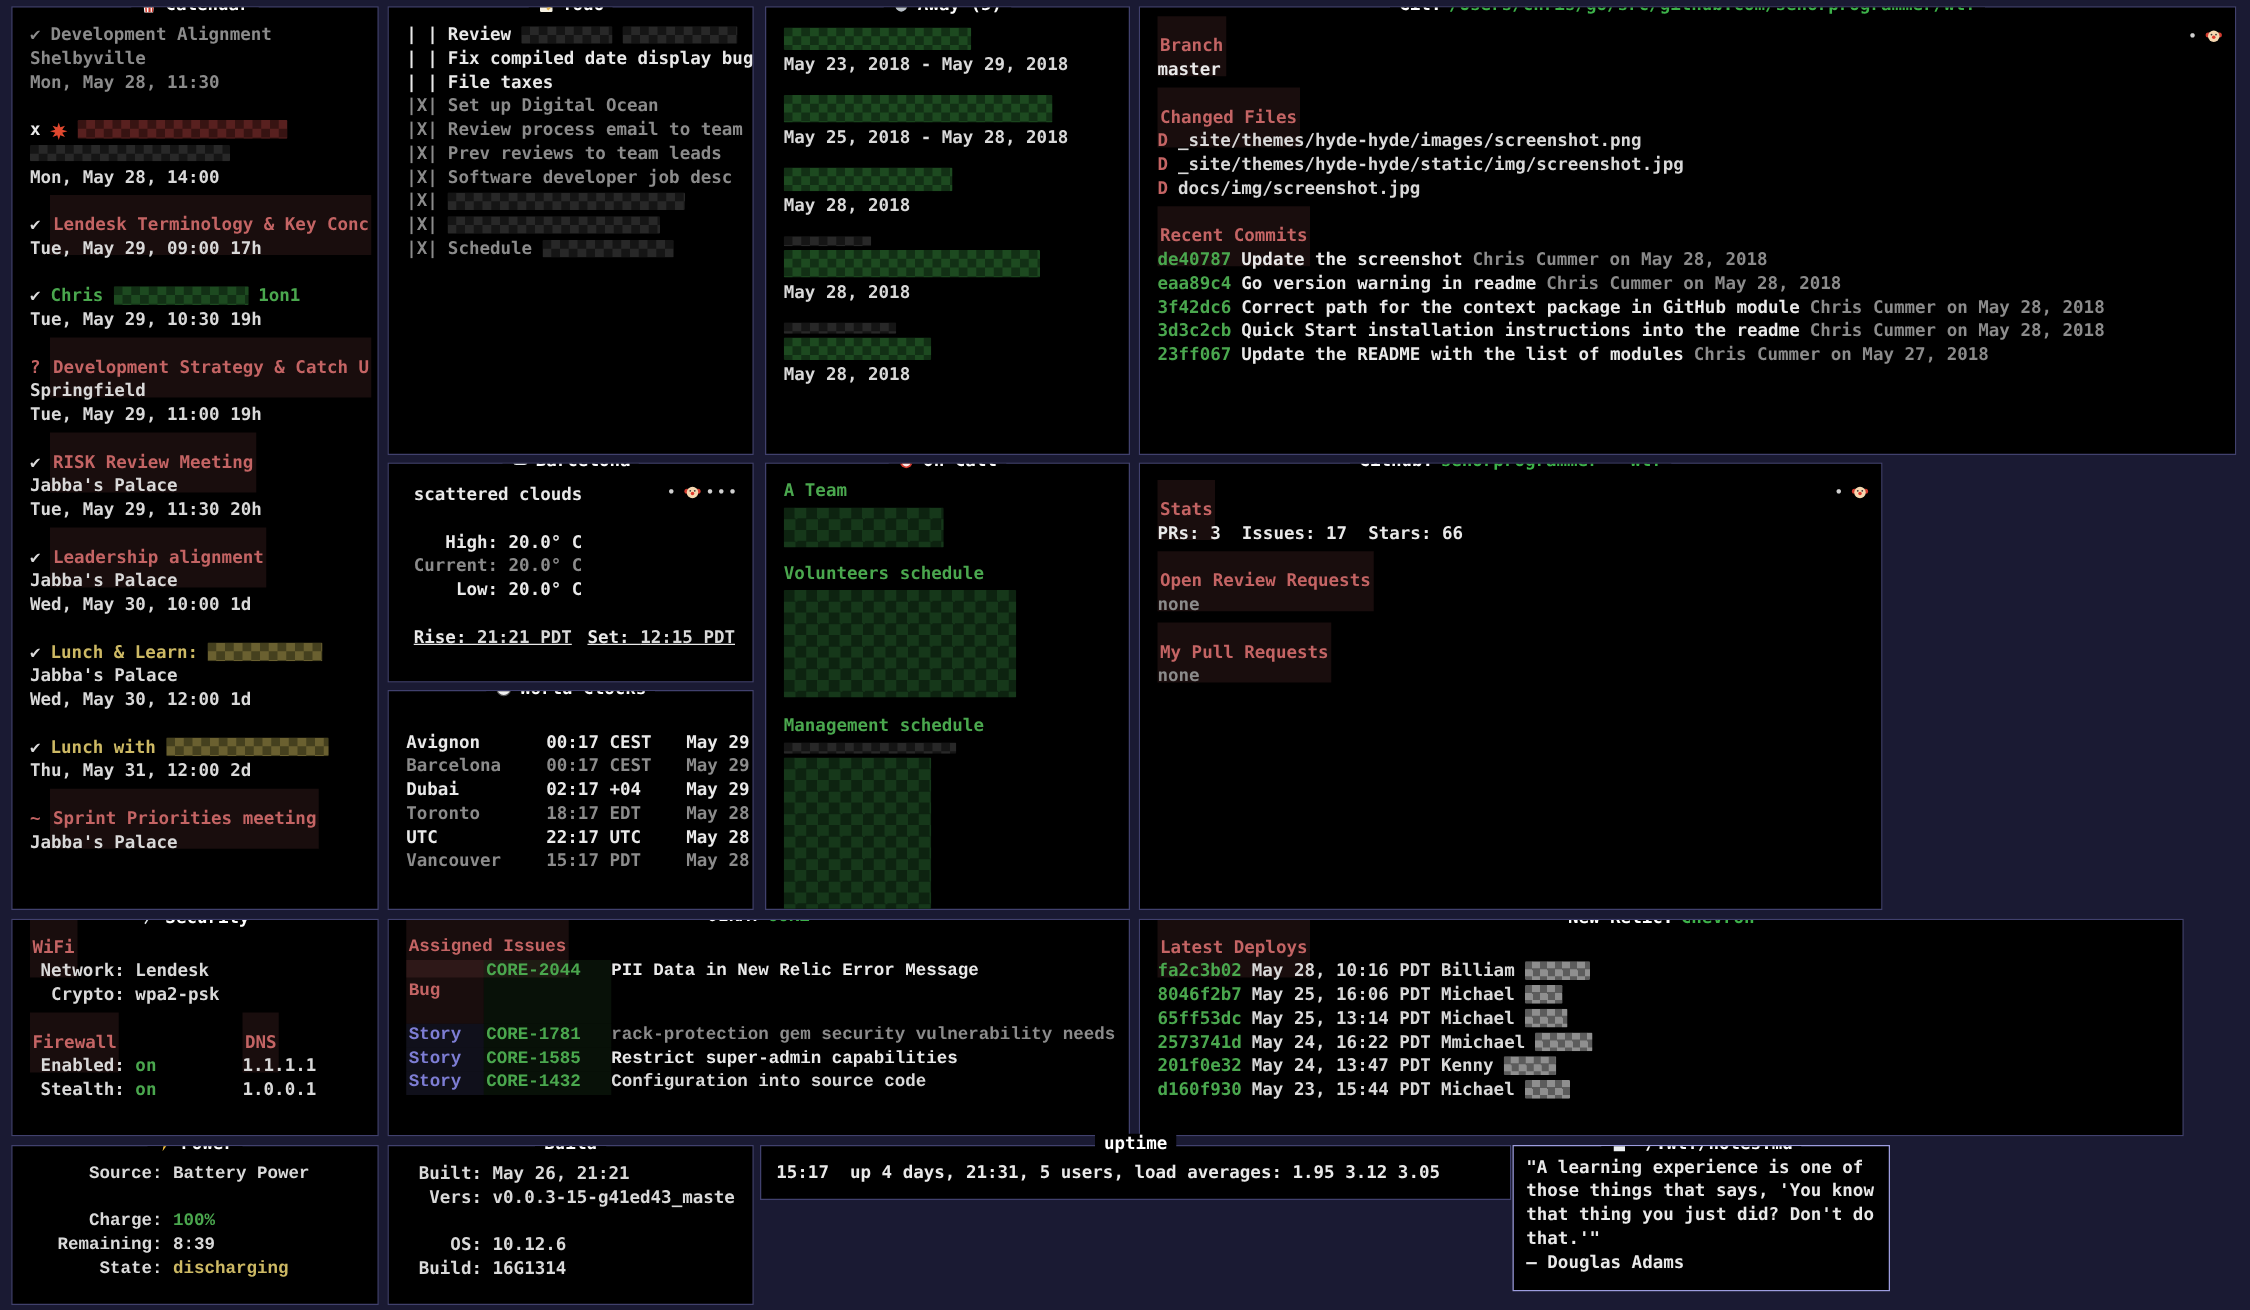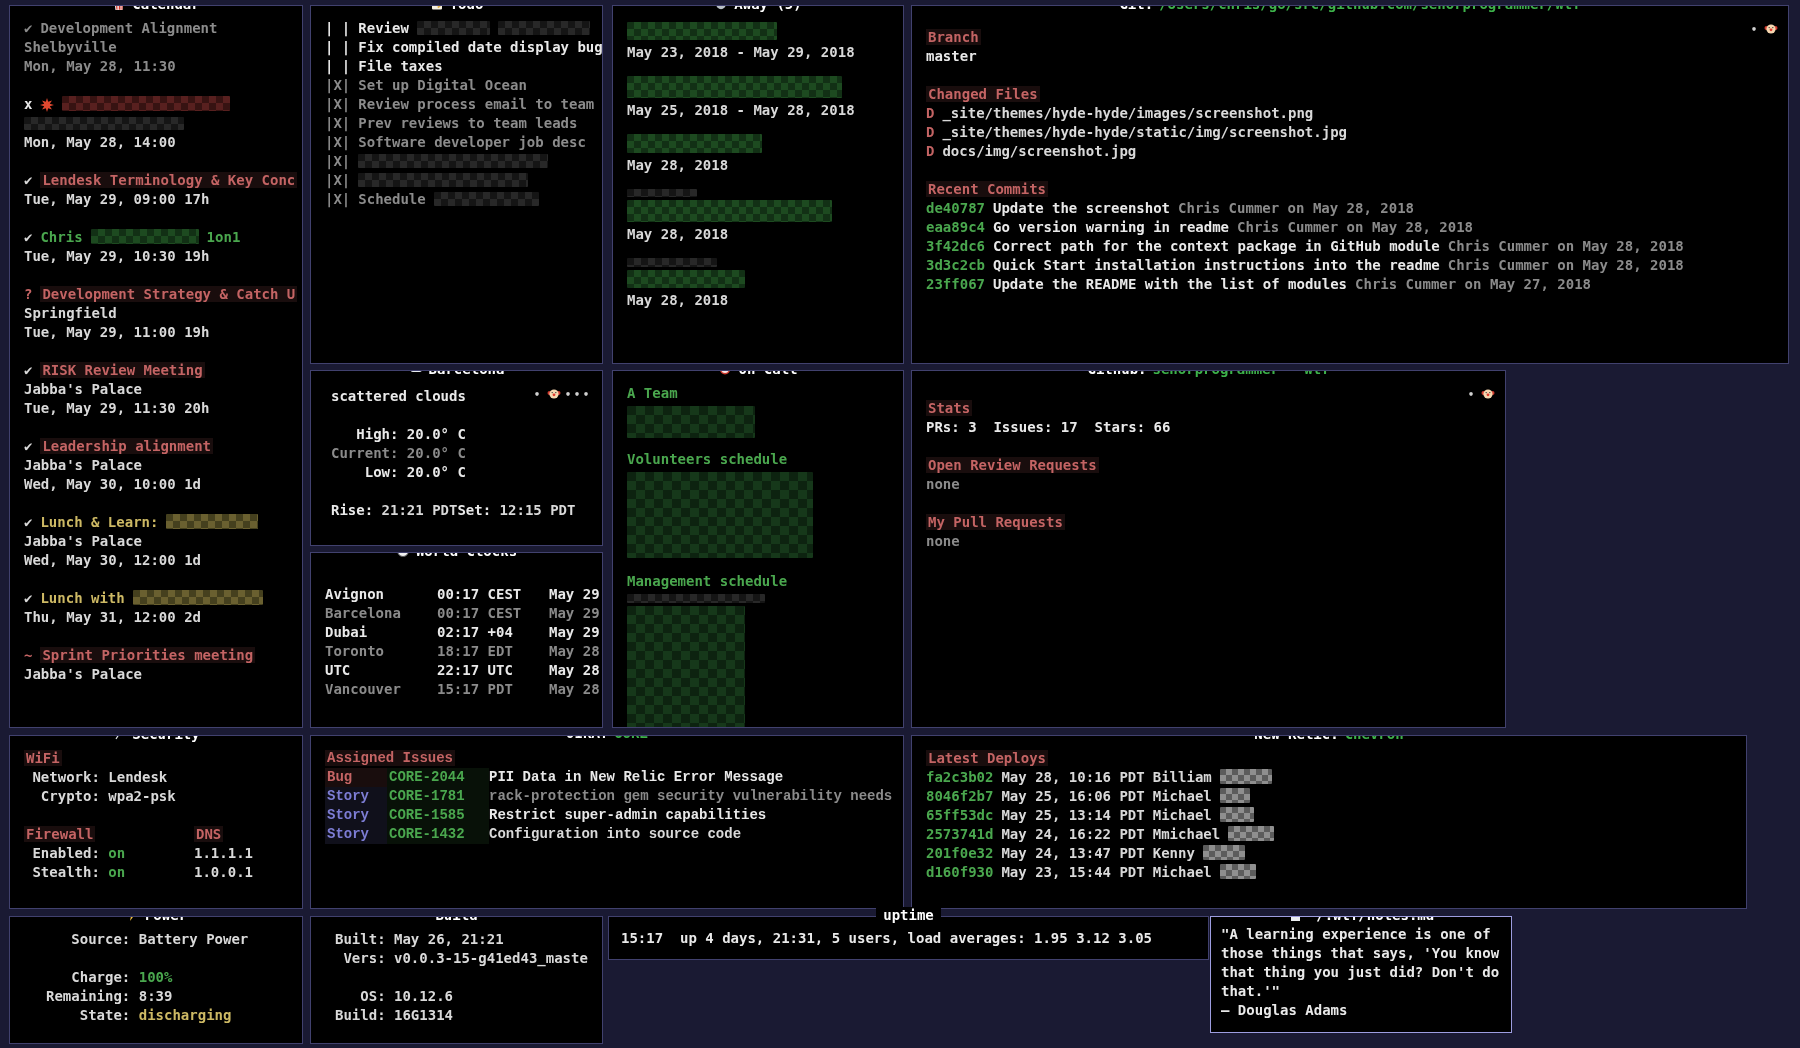--- a/index.html
+++ b/index.html
@@ -14,21 +14,21 @@
   .ptitle{position:absolute;top:-10px;left:0;right:0;text-align:center;white-space:nowrap;pointer-events:none;}
   .tw{background:#000;padding:0 7px;display:inline-flex;align-items:center;gap:6px;color:#fff;}
   .body{padding:13px 12px 8px 14px;}
   .row{white-space:pre;line-height:19px;min-height:19px;}
   .frow{display:flex;gap:8px;align-items:center;line-height:19px;white-space:pre;}
   .s1{margin-bottom:19px;}
   .s2{margin-bottom:38px;}
   .c-red{color:#c46464}.c-grn{color:#4aa74e}.c-brgrn{color:#3db24a}
   .c-blu{color:#7d7dd4}.c-gry{color:#8b8b8b}.c-wht{color:#e9e9e9}
   .c-yel{color:#cdb964}.c-lt{color:#d9d9d9}
-  .hl-red{background:rgba(196,100,100,.13);padding:0 2px;}
+  .hl-red{background:rgba(196,100,100,.13);padding:16px 2px;}
   .hl-grn{background:rgba(74,167,78,.10);padding:0 2px;}
   .hl-blu{background:rgba(125,125,212,.13);padding:0 2px;}
   .mark{display:inline-block;margin-right:8px;}
   .rd{display:inline-block;vertical-align:middle;margin-top:-2px;border-radius:1px;}
   .rd-red{background:repeating-conic-gradient(#58201f 0% 25%,#371312 0% 50%) 0 0/14px 14px;}
   .rd-grn{background:repeating-conic-gradient(#1d4a20 0% 25%,#123015 0% 50%) 0 0/14px 14px;}
   .rd-dgrn{background:repeating-conic-gradient(#16381a 0% 25%,#0d2310 0% 50%) 0 0/18px 18px;}
   .rd-drk{background:repeating-conic-gradient(#282828 0% 25%,#151515 0% 50%) 0 0/14px 14px;}
   .rd-yel{background:repeating-conic-gradient(#6a6030 0% 25%,#45401e 0% 50%) 0 0/14px 14px;}
   .rd-gry{background:repeating-conic-gradient(#8f8f8f 0% 25%,#5c5c5c 0% 50%) 0 0/12px 12px;}
@@ -50,23 +50,23 @@
   #p-github{left:911px;top:370px;width:593px;height:356px;overflow:hidden;}
   #p-jira{left:310px;top:735px;width:592px;height:172px;overflow:hidden;font-family:Liberation Mono, monospace;}
   #p-newrelic{left:911px;top:735px;width:834px;height:172px;overflow:hidden;}
   #p-build{left:310px;top:916px;width:291px;height:126px;overflow:hidden;}
   #p-uptime{left:608px;top:916px;width:599px;height:42px;overflow:visible;}
   #p-notes{left:1210px;top:916px;width:300px;height:115px;overflow:hidden;}
   
   .crow{display:grid;grid-template-columns:112px 112px auto;line-height:19px;white-space:pre;}
   .jrow{display:grid;grid-template-columns:62px 102px auto;line-height:19px;white-space:pre;}
   .sec-cols{display:grid;grid-template-columns:170px auto;}
-  .riseset{display:flex;line-height:19px;white-space:pre;padding-right:2px;}
+  .riseset{display:flex;justify-content:space-between;line-height:19px;white-space:pre;padding-right:2px;text-decoration:underline;}
   .nrow{display:flex;gap:8px;align-items:center;line-height:19px;white-space:pre;}
-  #p-power .body{padding-left:36px;}
+  #p-power .body{padding-left:36px;font-family:Liberation Mono, monospace;}
   #p-build .body{padding-left:24px;}
   #p-weather .body{padding-left:20px;padding-top:16px;}
   #p-clocks .body{padding-top:32px;}
   #p-uptime .body{padding:12px 10px 4px 12px;}
   #p-notes .body{padding:8px 8px 4px 10px;}
   .quote{white-space:pre-wrap;line-height:19px;}
   .dots{letter-spacing:3px;font-size:10px;color:#d0d0d0;}
 </style>
 </head>
 <body>

